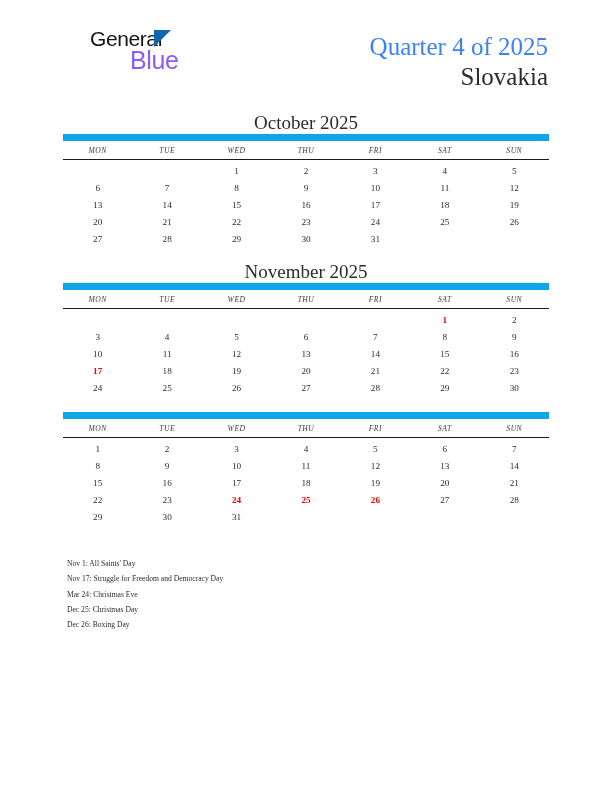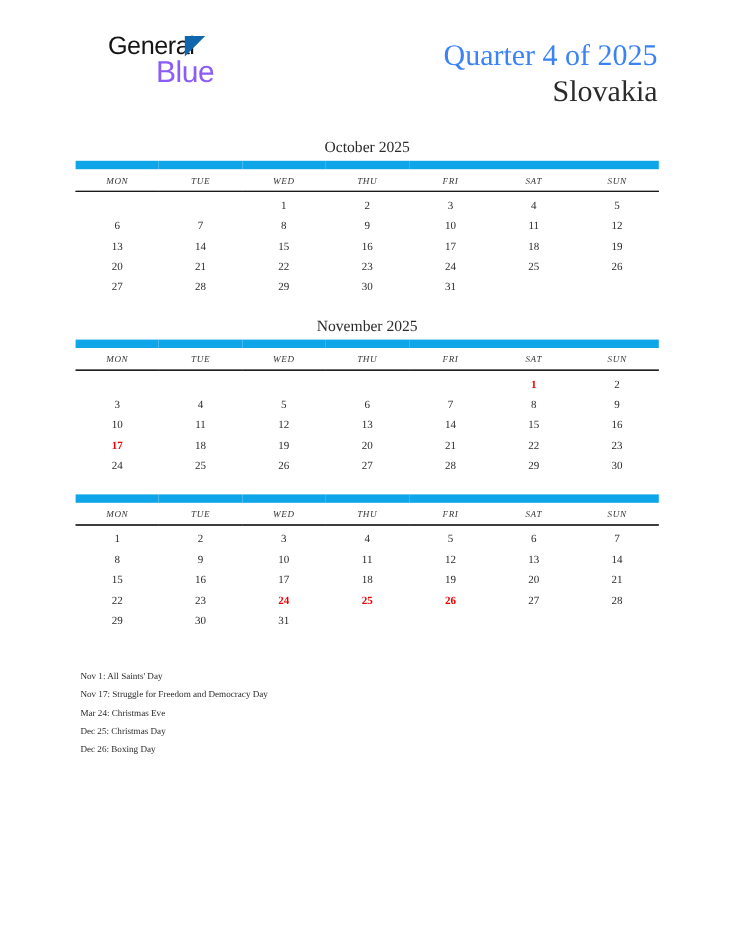--- a/index.html
+++ b/index.html
@@ -86,21 +86,21 @@
     position: absolute;
     left: 63px;
     width: 486px;
   }
   #month-0 { top: 114px; }
   #month-1 { top: 263px; }
   #month-2 { top: 412px; }
 
   .month-title {
     text-align: center;
-    font-size: 13px;
+    font-size: 19px;
     color: #2b2b2b;
     line-height: 17px;
     padding-bottom: 3px;
   }
   table.cal {
     border-collapse: collapse;
     width: 486px;
     table-layout: fixed;
   }
   table.cal thead tr {

